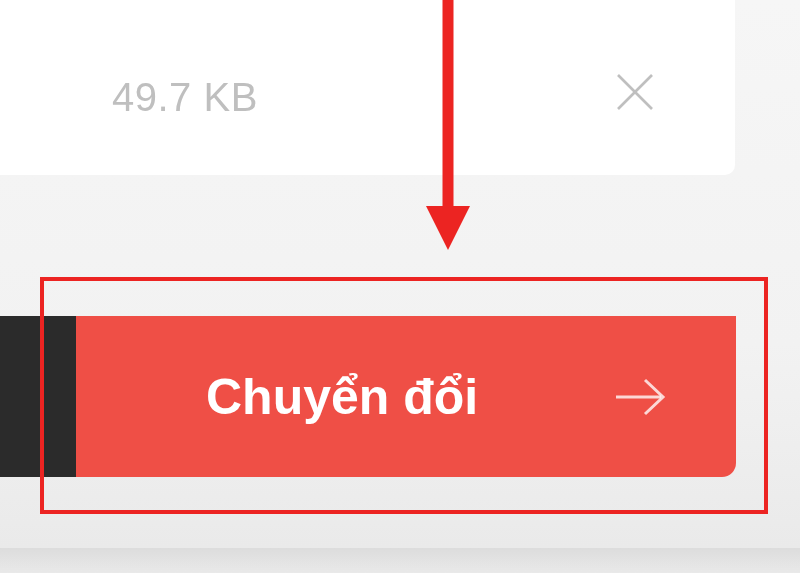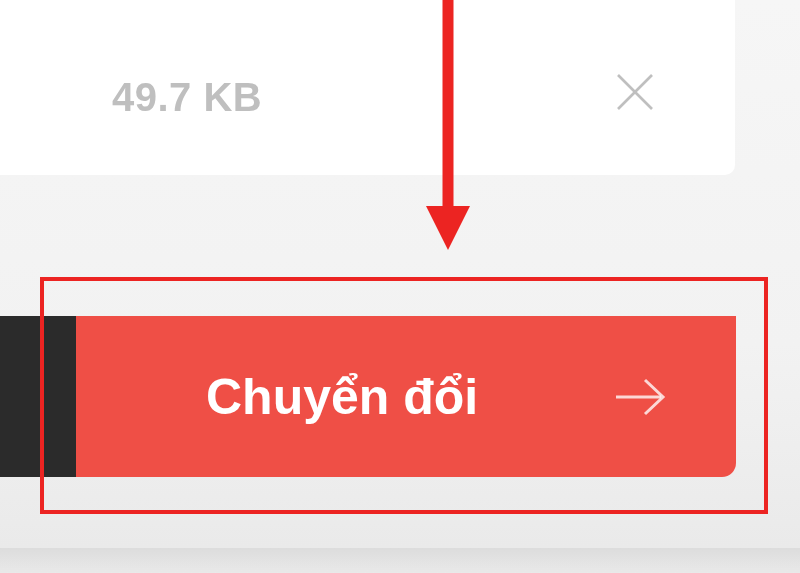--- a/index.html
+++ b/index.html
@@ -18,21 +18,21 @@
       width: 735px;
       height: 175px;
       background: #ffffff;
       border-bottom-right-radius: 10px;
     }
     .file-size {
       position: absolute;
       left: 112px;
       top: 75px;
       font-size: 40px;
-      font-weight: 700;
+      font-weight: 400;
       color: #bfbfbf;
       letter-spacing: 0.5px;
       text-align: center;
     }
     .close-btn {
       position: absolute;
       right: 64px;
       top: 58px;
       width: 72px;
       height: 72px;

